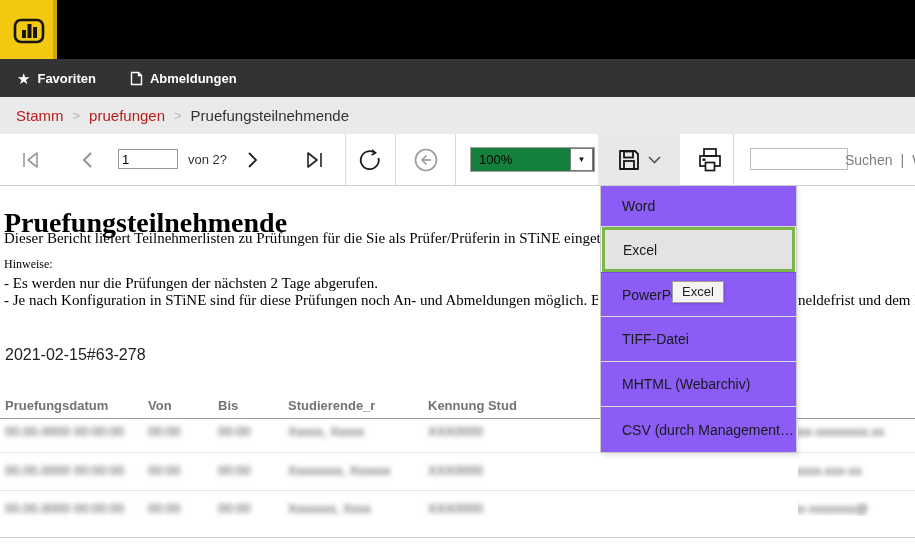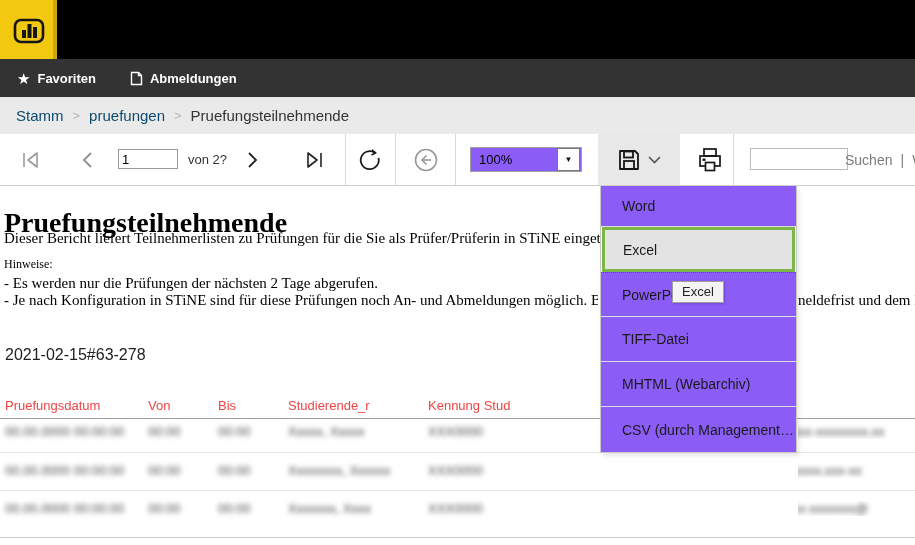--- a/index.html
+++ b/index.html
@@ -17,35 +17,35 @@
   .menubar{position:absolute;left:0;top:59px;width:915px;height:38px;background:#333;
            display:flex;align-items:center;color:#fff;font-size:13px;font-weight:600;}
   .menubar .nav-item{display:flex;align-items:center;gap:7px;cursor:pointer;}
   .nav-fav{margin-left:17px;}
   .nav-browse{margin-left:34px;}
   .star{font-size:15px;line-height:1;}
 
   
   .breadcrumb{position:absolute;left:0;top:97px;width:915px;height:37px;background:#eaeaea;
               display:flex;align-items:center;font-size:15px;padding-left:16px;box-sizing:border-box;}
-  .crumb-link{color:#0c4a6e;text-decoration:none;cursor:pointer;}
+  .crumb-link{color:#b91c1c;text-decoration:none;cursor:pointer;}
   .crumb-sep{color:#b5b5b5;margin:0 9px;font-size:13px;}
   .crumb-current{color:#333;}
 
   
   .toolbar{position:absolute;left:0;top:134px;width:915px;height:52px;background:#fff;
            border-bottom:1px solid #cfcfcf;box-sizing:border-box;}
   .tb{position:absolute;top:0;height:51px;display:flex;align-items:center;justify-content:center;}
   .vsep{position:absolute;top:0;width:1px;height:51px;background:#d9d9d9;}
   .page-input{position:absolute;left:118px;top:15px;width:52px;height:18px;border:1px solid #999;
               font-size:13px;padding:0 3px;font-family:inherit;}
   .page-label{position:absolute;left:188px;top:0;height:51px;display:flex;align-items:center;
               font-size:13px;color:#333;}
-  .zoom-select{position:absolute;left:470px;top:13px;width:112px;height:25px;border:1px solid #9f9f9f;
-               background:#8b5cf6;display:flex;align-items:center;font-size:13px;cursor:pointer;box-sizing:border-box;}
+  .zoom-select{position:absolute;left:470px;top:13px;width:125px;height:25px;border:1px solid #9f9f9f;
+               background:#15803d;display:flex;align-items:center;font-size:13px;cursor:pointer;box-sizing:border-box;}
   .zoom-select .zv{padding-left:8px;flex:1;}
   .zoom-arrow{width:21px;height:21px;margin-right:1px;border:1px solid #7a7a7a;background:#fdfdfd;
               display:flex;align-items:center;justify-content:center;font-size:8px;color:#111;}
   .save-block{position:absolute;left:598px;top:0;width:82px;height:51px;background:#e8e8e8;
               display:flex;align-items:center;justify-content:center;gap:7px;cursor:pointer;}
   .print-btn{position:absolute;left:686px;top:0;width:48px;height:51px;display:flex;align-items:center;
              justify-content:center;cursor:pointer;}
   .search-input{position:absolute;left:750px;top:14px;width:88px;height:20px;border:1px solid #bbb;
                 font-size:13px;padding:0 4px;font-family:inherit;}
   .search-text{position:absolute;left:845px;top:0;height:51px;display:flex;align-items:center;gap:8px;
@@ -56,21 +56,21 @@
           font-family:"Liberation Serif","DejaVu Serif",serif;color:#000;}
   .r-title{position:absolute;left:4px;top:2px;font-size:28px;font-weight:bold;}
   .r-desc{position:absolute;left:4px;top:44px;font-size:15px;white-space:nowrap;}
   .r-hints-label{position:absolute;left:4px;top:71px;font-size:12px;}
   .r-hint1{position:absolute;left:4px;top:89px;font-size:15px;white-space:nowrap;}
   .r-hint2{position:absolute;left:4px;top:106px;width:594px;overflow:hidden;font-size:15px;white-space:nowrap;}
   .r-hint2c{position:absolute;left:798px;top:106px;width:117px;overflow:hidden;font-size:15px;white-space:nowrap;}
   .r-section{position:absolute;left:5px;top:160px;font-family:"Liberation Sans",sans-serif;
              font-size:16px;color:#222;}
   .thead{position:absolute;top:212px;font-family:"Liberation Sans",sans-serif;font-size:13px;
-         font-weight:normal;color:#ef4444;white-space:nowrap;}
+         font-weight:bold;color:#737373;white-space:nowrap;}
   .th-underline{position:absolute;left:0;top:232px;width:915px;height:1px;background:#9e9e9e;}
   .cell{position:absolute;font-family:"Liberation Sans",sans-serif;font-size:13px;white-space:nowrap;}
   .blur{filter:blur(2.6px);color:#4a4a4a;}
   .rsep{position:absolute;left:0;width:915px;height:1px;background:#e6e6e6;}
   .rend{position:absolute;left:0;top:351px;width:915px;height:1px;background:#cccccc;}
   .email-frag{position:absolute;left:798px;width:117px;overflow:hidden;}
   .email-frag span{margin-left:-42px;display:inline-block;}
 
   
   .export-menu{position:absolute;left:600px;top:186px;width:197px;background:#fff;

